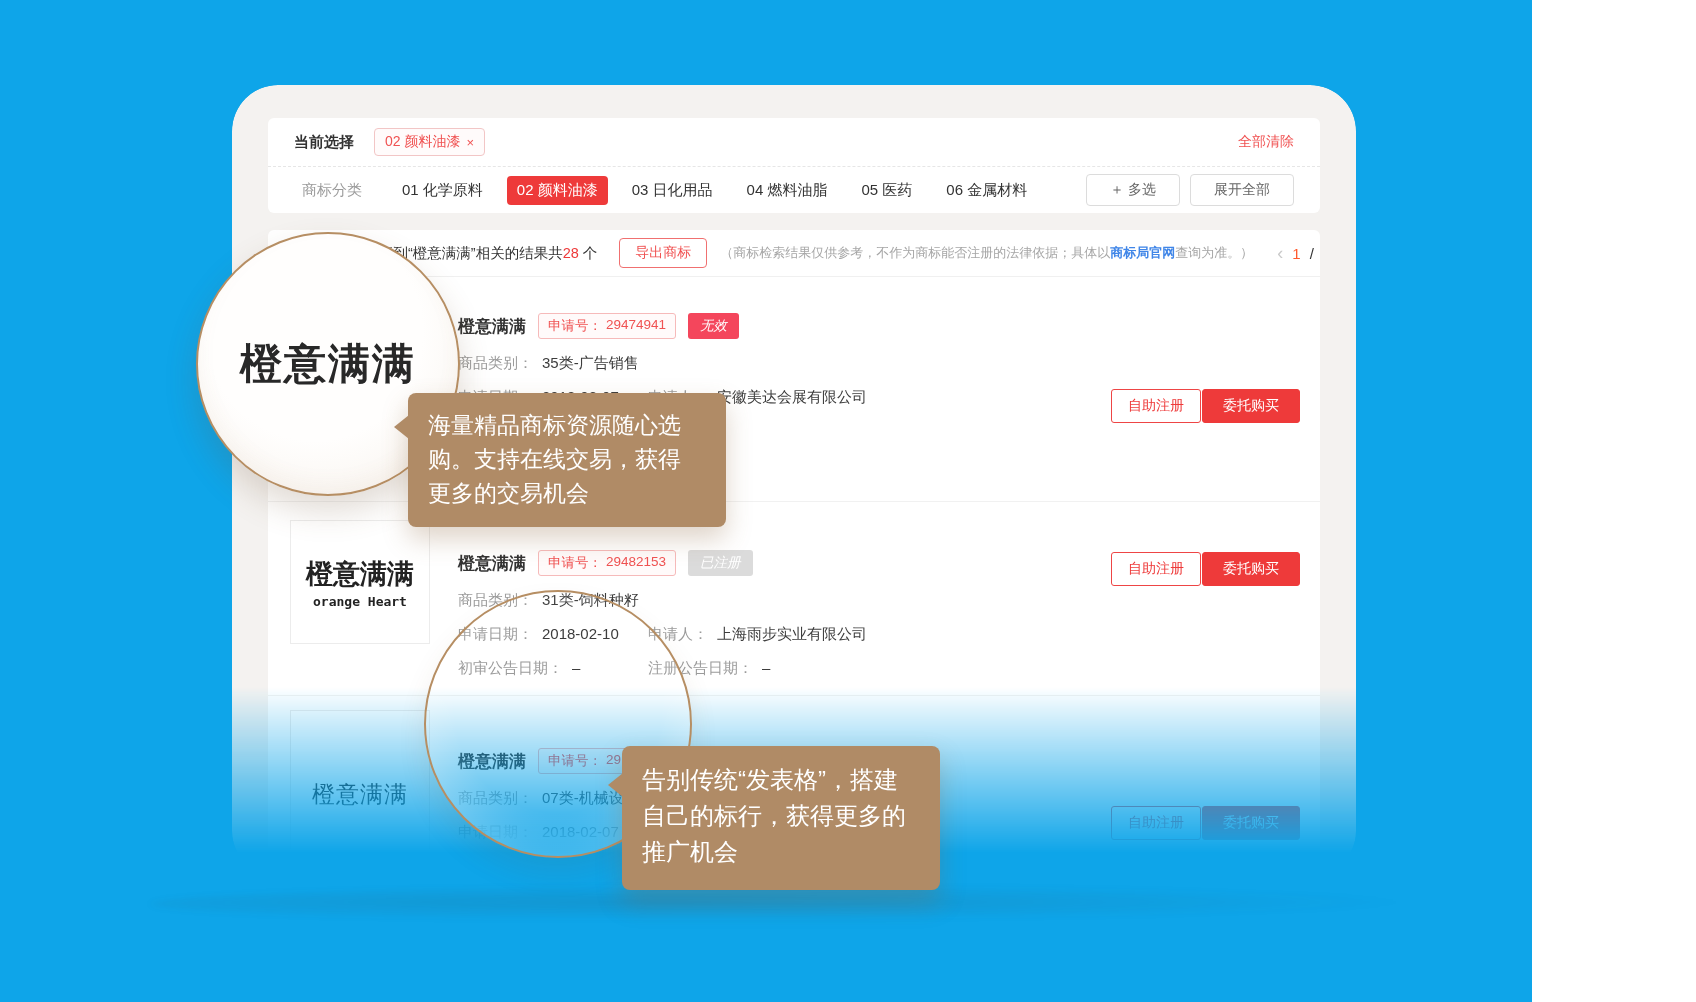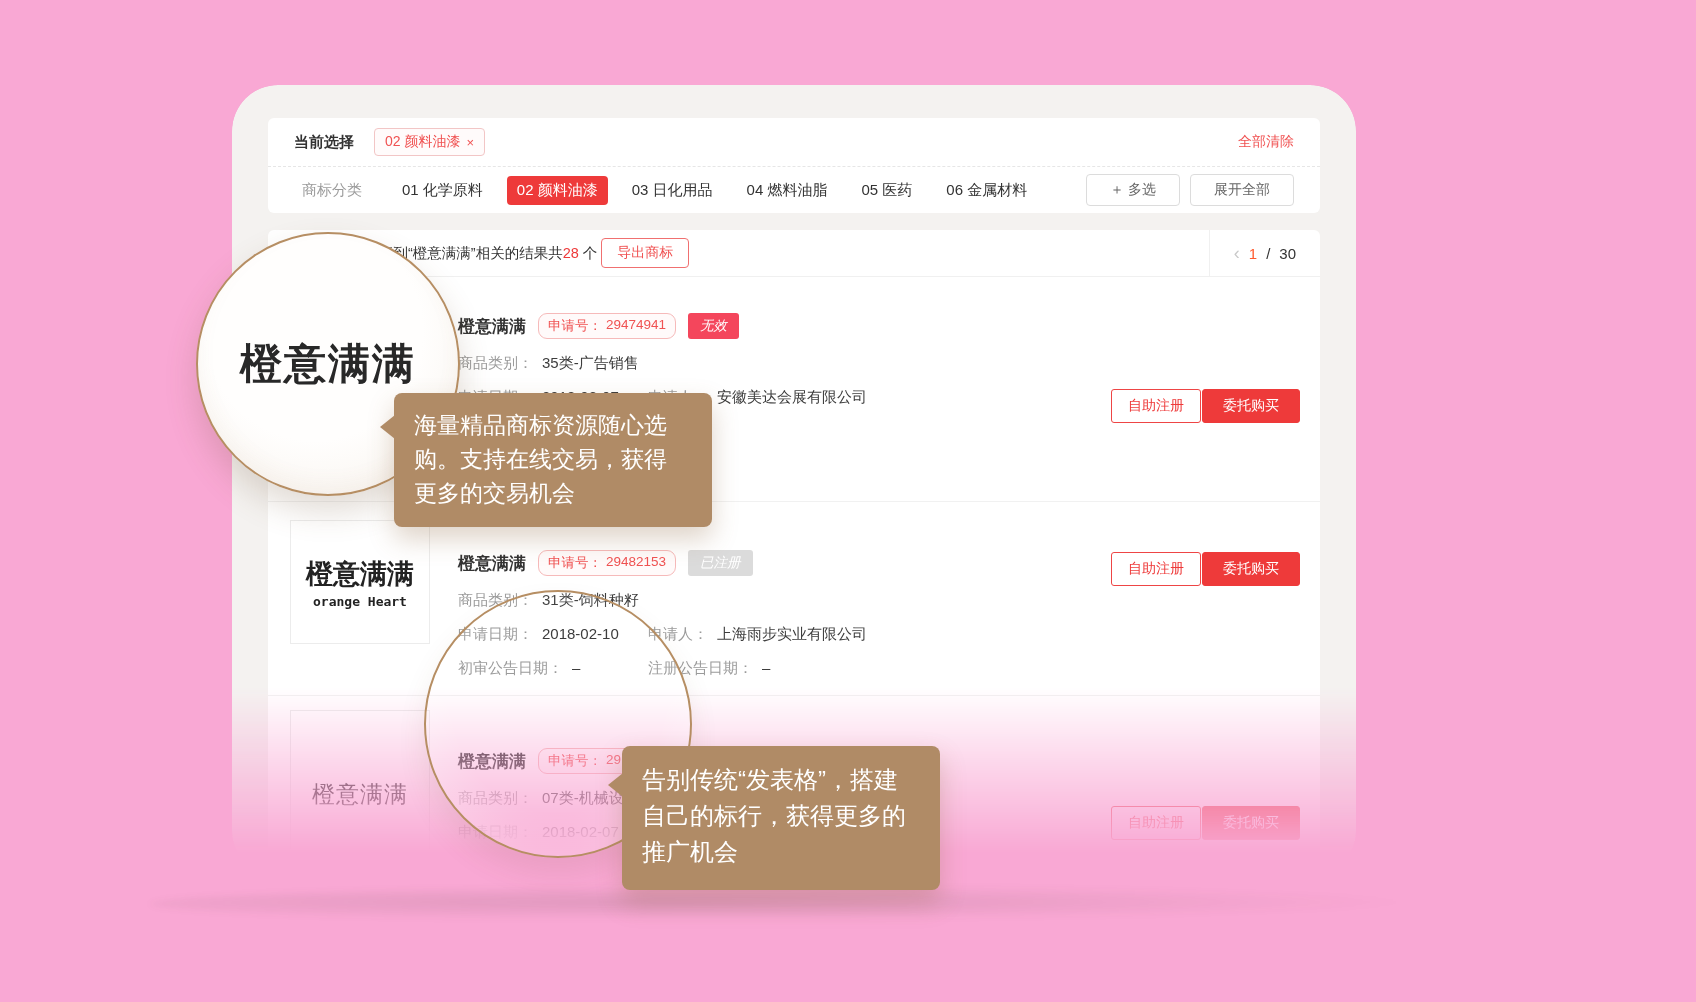--- a/index.html
+++ b/index.html
@@ -1,17 +1,17 @@
 <!DOCTYPE html>
 <html><head>
 <meta charset="utf-8">
 <style>
   * { margin:0; padding:0; box-sizing:border-box; }
   html,body { background:#fff; }
-  .stage { position:relative; width:1696px; height:1002px; background:#f9a8d4; overflow:hidden;
+  .stage { position:relative; width:1532px; height:1002px; background:#0ea5e9; overflow:hidden;
            font-family:"Liberation Sans","DejaVu Sans",sans-serif; color:#333; }
 
   
   .card { position:absolute; left:232px; top:85px; width:1124px; height:792px;
           background:#f4f2f0; border-radius:46px;
           box-shadow:0 4px 60px rgba(0,0,0,.06);
           -webkit-mask-image:linear-gradient(180deg,#000 76%,rgba(0,0,0,0) 97%);
           mask-image:linear-gradient(180deg,#000 76%,rgba(0,0,0,0) 97%); }
   .panel { position:absolute; left:36px; width:1052px; background:#fff; border-radius:6px; }
   .panel-filters { top:33px; height:95px; }
@@ -35,21 +35,21 @@
   .cat-actions { margin-left:auto; display:flex; gap:10px; }
   .ghost-btn { border:1px solid #dcdcdc; background:#fff; color:#666; font-size:14px;
                padding:6px 23px; border-radius:4px; cursor:pointer; white-space:nowrap; }
 
   
   .results-header { display:flex; align-items:center; height:47px; padding-left:24px;
                     border-bottom:1px solid #f0f0f0; overflow:hidden; }
   .results-header > * { white-space:nowrap; }
   .r-title { font-size:14.5px; color:#333; }
   .r-count { color:#ee3a3a; }
-  .export-btn { margin-left:4px; border:1px solid #f07070; color:#f05252; background:#fff;
+  .export-btn { margin-left:22px; border:1px solid #f07070; color:#f05252; background:#fff;
                 font-size:14px; padding:5px 15px; border-radius:4px; cursor:pointer; }
   .disclaimer { margin-left:13px; color:#a6a6a6; font-size:13px; }
   .tm-link { color:#4086e8; font-weight:700; cursor:pointer; }
   .spacer { flex:1; }
   .pag-divider { width:1px; align-self:stretch; background:#f0f0f0; }
   .pagination { display:flex; align-items:center; gap:9px; padding:0 24px; font-size:15px; }
   .pg-arrow { color:#c9c9c9; font-size:18px; cursor:pointer; }
   .pg-current { color:#ff5a2e; }
   .pg-sep,.pg-total { color:#333; }
 
@@ -69,21 +69,21 @@
   .row-3 .thumb { height:168px; margin-top:14px; }
   .row-3 .thumb-main { font-size:23px; color:#222; font-weight:500; letter-spacing:1px; }
 
   .details { margin-left:28px; }
   .row-1 .details { padding-top:36px; }
   .row-2 .details { padding-top:48px; }
   .row-3 .details { padding-top:52px; }
   .title-line { display:flex; align-items:center; gap:12px; }
   .tm-name { font-size:17px; font-weight:700; color:#333; }
   .appno-tag { border:1px solid #f6baba; background:#fffafa; color:#f05252;
-               font-size:13.5px; padding:3px 9px; border-radius:9px; display:flex; gap:4px; }
+               font-size:13.5px; padding:3px 9px; border-radius:3px; display:flex; gap:4px; }
   .status-tag { font-size:13.5px; padding:4px 12px; border-radius:3px; color:#fff;font-style:italic; }
   .status-invalid { background:#f4465c; }
   .status-registered { background:#dbdbdb; }
   .field-line { display:flex; margin-top:15px; font-size:15px; }
   .pair { display:flex; min-width:190px; }
   .f-label { color:#9b9b9b; }
   .f-value { color:#3d3d3d; margin-left:9px; }
 
   .actions { margin-left:auto; display:flex; gap:1px; align-self:flex-start;justify-content:space-between; }
   .row-1 .actions { margin-top:112px; }
@@ -105,21 +105,21 @@
            box-shadow:0 16px 32px rgba(110,80,50,.20), inset 0 -10px 20px rgba(160,120,80,.05);
            display:flex; align-items:center; justify-content:center; }
   .mag-text { font-size:42px; font-weight:600; color:#282828; letter-spacing:2px; }
   .mag-2 { left:424px; top:590px; width:268px; height:268px;
            background:radial-gradient(circle at 50% 45%, rgba(255,255,255,0) 52%, rgba(255,255,255,.5) 100%);
            box-shadow:0 16px 28px rgba(110,80,50,.10); }
 
   .tooltip { position:absolute; background:#b08b66; color:#fff; border-radius:8px;
              box-shadow:0 12px 26px rgba(140,100,60,.28); }
   .tip-text { display:block; white-space:pre-line; }
-  .tip-1 { left:394px; top:393px; width:318px; padding:15px 20px 17px; }
+  .tip-1 { left:408px; top:393px; width:318px; padding:15px 20px 17px; }
   .tip-1 .tip-text { font-size:23px; line-height:34px; }
   .tip-2 { left:622px; top:746px; width:318px; padding:16px 20px 20px; }
   .tip-2 .tip-text { font-size:24px; line-height:36px; }
   .tip-arrow { position:absolute; left:-14px; width:0; height:0;
                border-top:12px solid transparent; border-bottom:12px solid transparent;
                border-right:15px solid #b08b66; }
   .tip-1 .tip-arrow { top:22px; }
   .tip-2 .tip-arrow { top:27px; }
 </style>
 </head>
@@ -154,20 +154,21 @@
           <button class="ghost-btn">＋ 多选</button>
           <button class="ghost-btn">展开全部</button>
         </div>
       </div>
     </div>
 
     <div class="panel panel-results">
       <div class="results-header">
         <span class="r-title"><span>当前分类下检索到“橙意满满”相关的结果共</span><span class="r-count">28</span><span> 个</span></span>
         <button class="export-btn">导出商标</button>
+        <span class="disclaimer"><span>（商标检索结果仅供参考，不作为商标能否注册的法律依据；具体以</span><span class="tm-link">商标局官网</span><span>查询为准。）</span></span>
         <span class="spacer"></span>
         <span class="pag-divider"></span>
         <div class="pagination">
           <span class="pg-arrow">‹</span>
           <span class="pg-current">1</span>
           <span class="pg-sep">/</span>
           <span class="pg-total">30</span>
 
         </div>
       </div>

